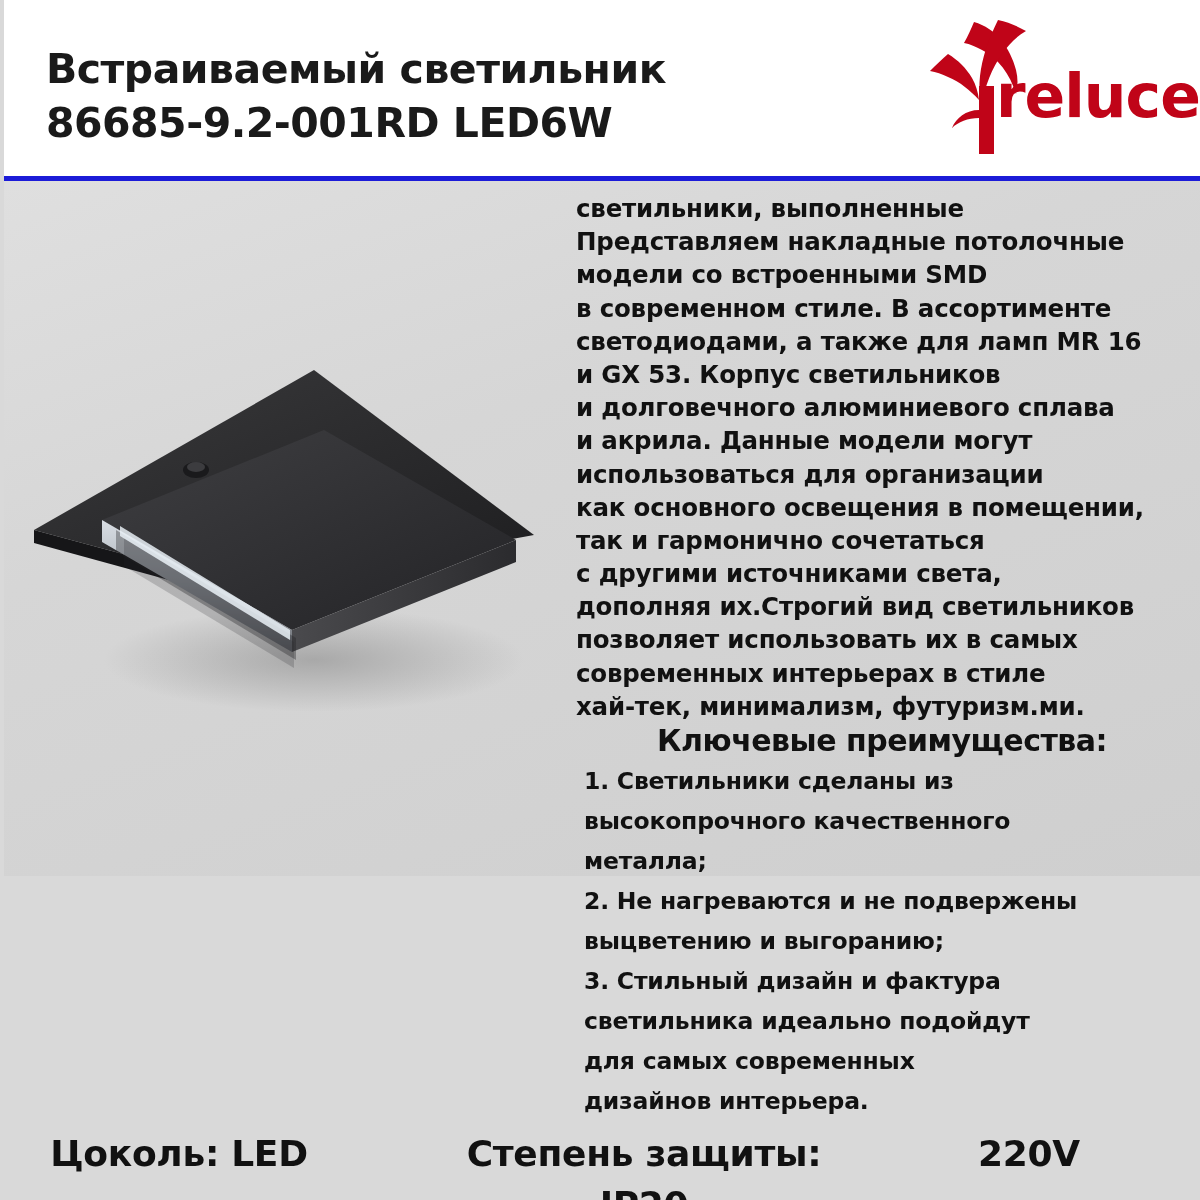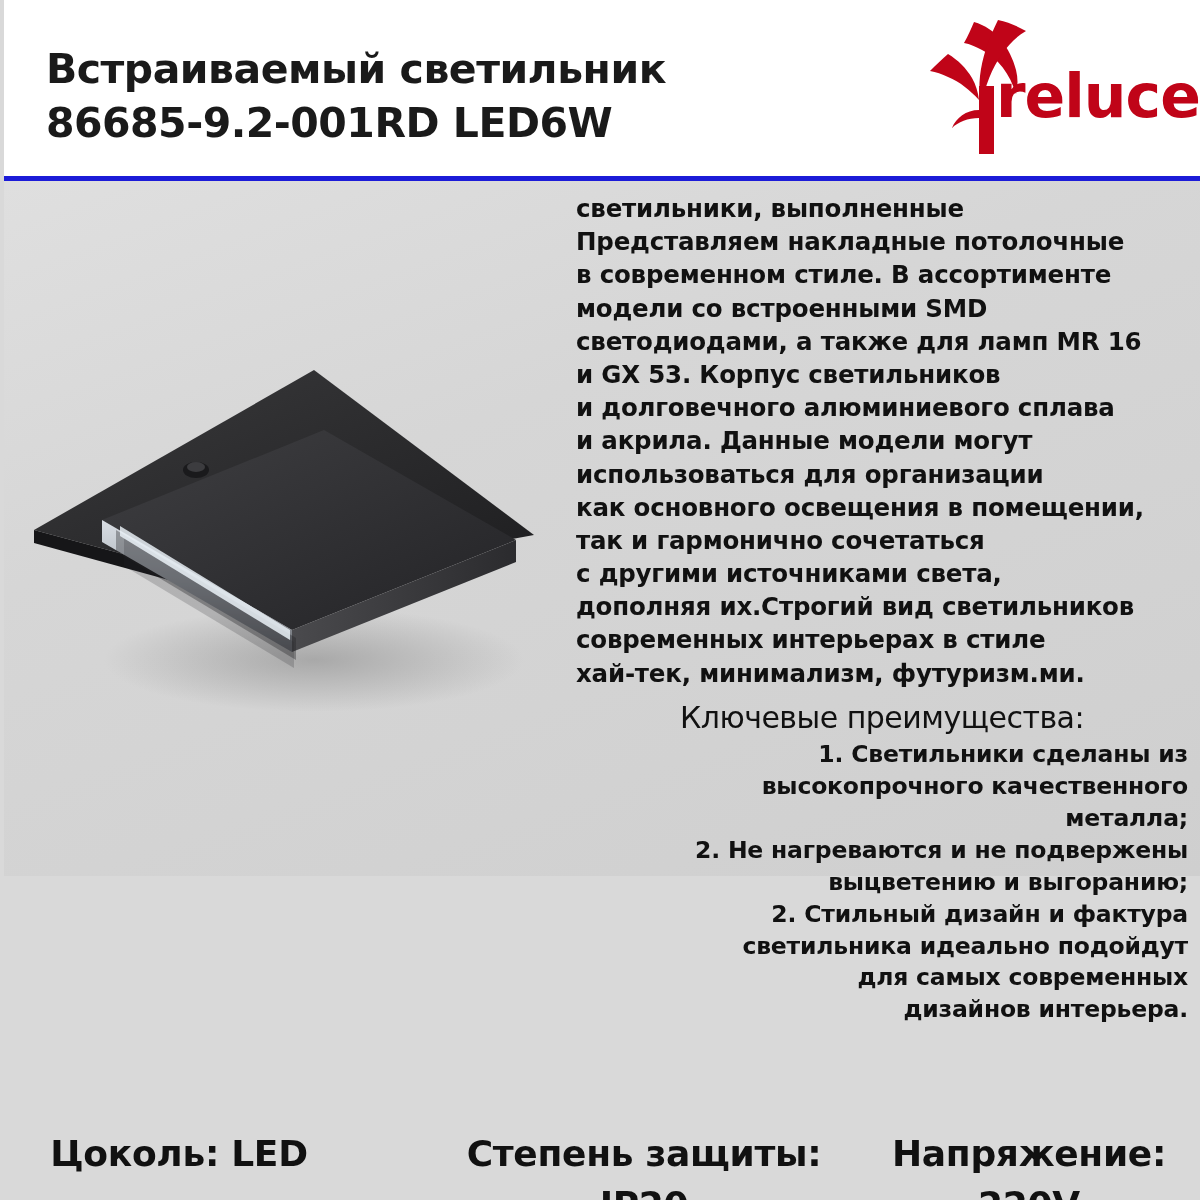--- a/index.html
+++ b/index.html
@@ -88,38 +88,36 @@
   }
   .desc p {
     margin: 0;
     font-size: 24.5px;
     font-weight: bold;
     color: #111111;
     line-height: 1.355;
     letter-spacing: -0.2px;
   }
   .adv-title {
-    margin-top: 10px;
     font-size: 30px;
-    font-weight: normal;
+    font-weight: bold;
     color: #111111;
     text-align: center;
     letter-spacing: -0.5px;
   }
   .adv-list {
     margin-top: 4px;
   }
   .adv-list p {
-    margin: 0;
+    margin: 8px;
     font-size: 23.5px;
     font-weight: bold;
     color: #111111;
     line-height: 1.36;
     letter-spacing: -0.2px;
-    text-align: right;
   }
   
   .spec {
     position: absolute;
     font-size: 36px;
     font-weight: bold;
     color: #111111;
     text-align: center;
     line-height: 1.42;
     letter-spacing: -0.3px;
@@ -199,54 +197,54 @@
 
       <polygon points="100,208 270,312 270,338 100,236" fill="#24242a" opacity="0.2"></polygon>
 
       <polygon points="96,196 266,300 266,310 96,206" fill="#e8eef4" opacity="0.85"></polygon>
     </svg>
   </div>
 
   <div class="desc">
     <p> светильники, выполненные</p>
     <p>Представляем накладные потолочные</p>
+    <p> модели со встроенными SMD</p>
     <p> в современном стиле. В ассортименте</p>
-    <p> модели со встроенными SMD</p>
     <p>светодиодами, а также для ламп MR 16</p>
     <p>и GX 53. Корпус светильников</p>
     <p>и долговечного алюминиевого сплава</p>
     <p>и акрила. Данные модели могут</p>
     <p>использоваться  для организации</p>
     <p>как основного освещения в помещении,</p>
     <p> так и гармонично сочетаться</p>
     <p>с другими источниками света,</p>
     <p>дополняя их.Строгий вид светильников</p>
+    <p>позволяет использовать их в самых</p>
     <p>современных интерьерах в стиле</p>
     <p> хай-тек, минимализм, футуризм.ми.</p>
 
     <div class="adv-title">Ключевые преимущества:</div>
 
     <div class="adv-list">
       <p>1. Светильники сделаны из</p>
       <p> высокопрочного качественного</p>
       <p>  металла;</p>
       <p>2. Не нагреваются и не подвержены</p>
       <p> выцветению и выгоранию;</p>
-      <p>2. Стильный дизайн и фактура</p>
+      <p>3. Стильный дизайн и фактура</p>
       <p> светильника идеально подойдут</p>
       <p>для самых современных</p>
       <p> дизайнов интерьера.</p>
     </div>
   </div>
 
   <div class="spec" id="spec-socket">Цоколь: LED</div>
 
   <div class="spec" id="spec-mid">
     <div>Степень защиты: IP20</div>
     <div>Материал: металл</div>
   </div>
 
   <div class="spec" id="spec-volt">
-    <div>Напряжение:</div>
     <div>220V</div>
   </div>
 
 </div>
 
 </body></html>

